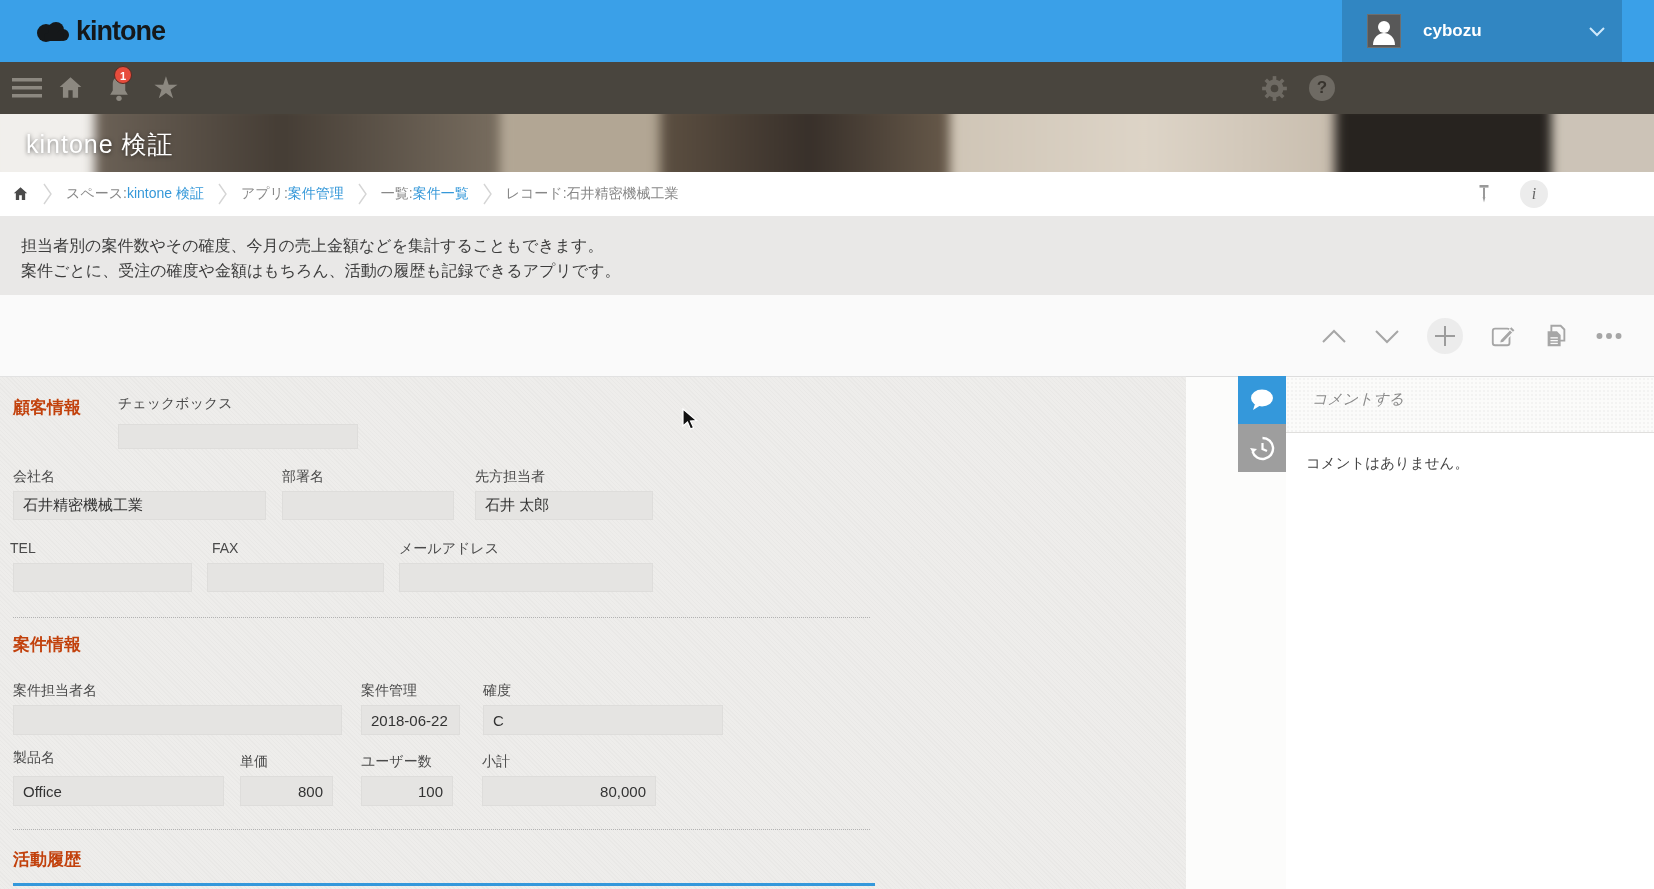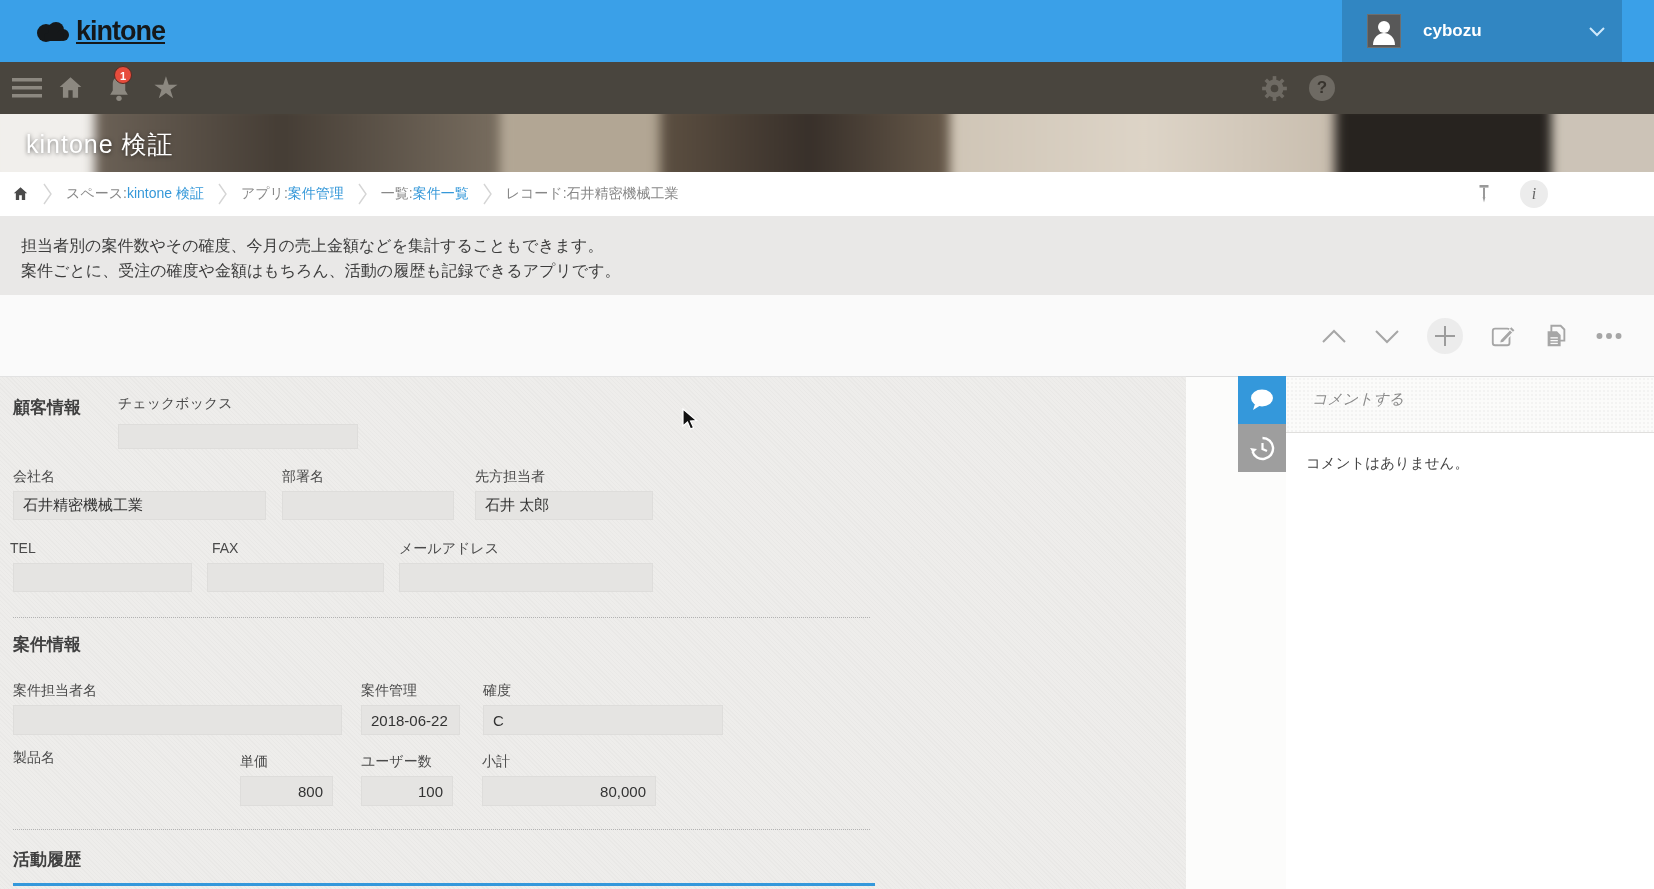--- a/index.html
+++ b/index.html
@@ -3,21 +3,21 @@
 <meta charset="utf-8">
 <style>
   * { margin:0; padding:0; box-sizing:border-box; }
   html,body { width:1654px; height:889px; }
   body { font-family:"Liberation Sans","DejaVu Sans",sans-serif; background:#fff; overflow:hidden; }
   #app { position:relative; width:1654px; height:889px; background:#fafafa; overflow:hidden; }
 
   
   .topbar { position:absolute; left:0; top:0; width:1654px; height:62px; background:#3aa0e8; }
   .logo { position:absolute; left:34px; top:0; height:62px; display:flex; align-items:center; gap:6px; }
-  .logo-text { font-size:27px; font-weight:bold; color:#15181a; letter-spacing:-1px;text-decoration:underline; }
+  .logo-text { font-size:27px; font-weight:bold; color:#15181a; letter-spacing:-1px; }
   .userbtn { position:absolute; left:1342px; top:0; width:280px; height:62px;
              background:rgba(20,40,60,0.22); display:flex; align-items:center; cursor:pointer; }
   .avatar { position:absolute; left:25px; top:14px; width:34px; height:34px; background:#585858; border:1px solid #6e6e6e; }
   .user-name { position:absolute; left:81px; top:0; line-height:62px; color:#fff; font-weight:bold; font-size:17px; }
   .user-caret { position:absolute; left:246px; top:26px; }
 
   
   .navbar { position:absolute; left:0; top:62px; width:1654px; height:52px; background:#49453e; }
   .nav-ic { position:absolute; top:0; height:52px; display:flex; align-items:center; justify-content:center; cursor:pointer; }
   .badge { position:absolute; left:114px; top:4px; min-width:18px; height:18px; border-radius:9px;
@@ -55,21 +55,21 @@
   .desc-text { position:absolute; left:21px; top:17px; font-size:16px; color:#3c3c3c; line-height:25px; }
 
   
   .rec-toolbar { position:absolute; right:32px; top:318px; display:flex; align-items:center; gap:27px; }
   .tb-ic { width:26px; height:26px; display:flex; align-items:center; justify-content:center; cursor:pointer; }
   .tb-plus { width:36px; height:36px; border-radius:50%; background:#ececec; }
 
   
   .formarea { position:absolute; left:0; top:376px; width:1186px; height:513px; background:#eeedeb; border-top:1px solid #e2e2e2;
               background-image:repeating-linear-gradient(45deg, rgba(0,0,0,0.018) 0 1px, transparent 1px 3px); }
-  .sec-title { position:absolute; font-size:17px; font-weight:bold; color:#404040; }
+  .sec-title { position:absolute; font-size:17px; font-weight:bold; color:#c2410c; }
   .fld-label { position:absolute; font-size:14px; color:#4a4a4a; white-space:nowrap; }
   .fld-box { position:absolute; background:#e5e4e2; border:1px solid #dedddb; font-size:15px; color:#333;
              display:flex; align-items:center; padding:0 9px; overflow:hidden; white-space:nowrap; }
   .fld-box.num { justify-content:flex-end; }
   .dotline { position:absolute; border-top:1px dotted #b3b3b3; height:0; }
   .blueline { position:absolute; background:#3498db; }
 
   
   .side-gap { position:absolute; left:1186px; top:376px; width:468px; height:513px; background:#fcfcfb; border-top:1px solid #ddd; }
   .side-tab { position:absolute; width:48px; height:48px; display:flex; align-items:center; justify-content:center; cursor:pointer; }
@@ -296,20 +296,21 @@
   <div class="fld-label" style="left:361px; top:682px;">案件管理</div>
   <div class="fld-label" style="left:483px; top:682px;">確度</div>
   <div class="fld-box" style="left:13px; top:705px; width:329px; height:30px;"></div>
   <div class="fld-box" style="left:361px; top:705px; width:99px; height:30px;">2018-06-22</div>
   <div class="fld-box" style="left:483px; top:705px; width:240px; height:30px;">C</div>
 
   <div class="fld-label" style="left:13px; top:721px;margin-top:28px;">製品名</div>
   <div class="fld-label" style="left:240px; top:753px;">単価</div>
   <div class="fld-label" style="left:361px; top:753px;">ユーザー数</div>
   <div class="fld-label" style="left:482px; top:753px;">小計</div>
+  <div class="fld-box" style="left:13px; top:776px; width:211px; height:30px;">Office</div>
   <div class="fld-box num" style="left:240px; top:776px; width:93px; height:30px;">800</div>
   <div class="fld-box num" style="left:361px; top:776px; width:92px; height:30px;">100</div>
   <div class="fld-box num" style="left:482px; top:776px; width:174px; height:30px;">80,000</div>
 
   <div class="dotline" style="left:13px; top:829px; width:857px;"></div>
 
   <div class="sec-title" style="left:13px; top:848px;">活動履歴</div>
 
   <div class="blueline" style="left:13px; top:883px; width:862px; height:3px;"></div>
 

